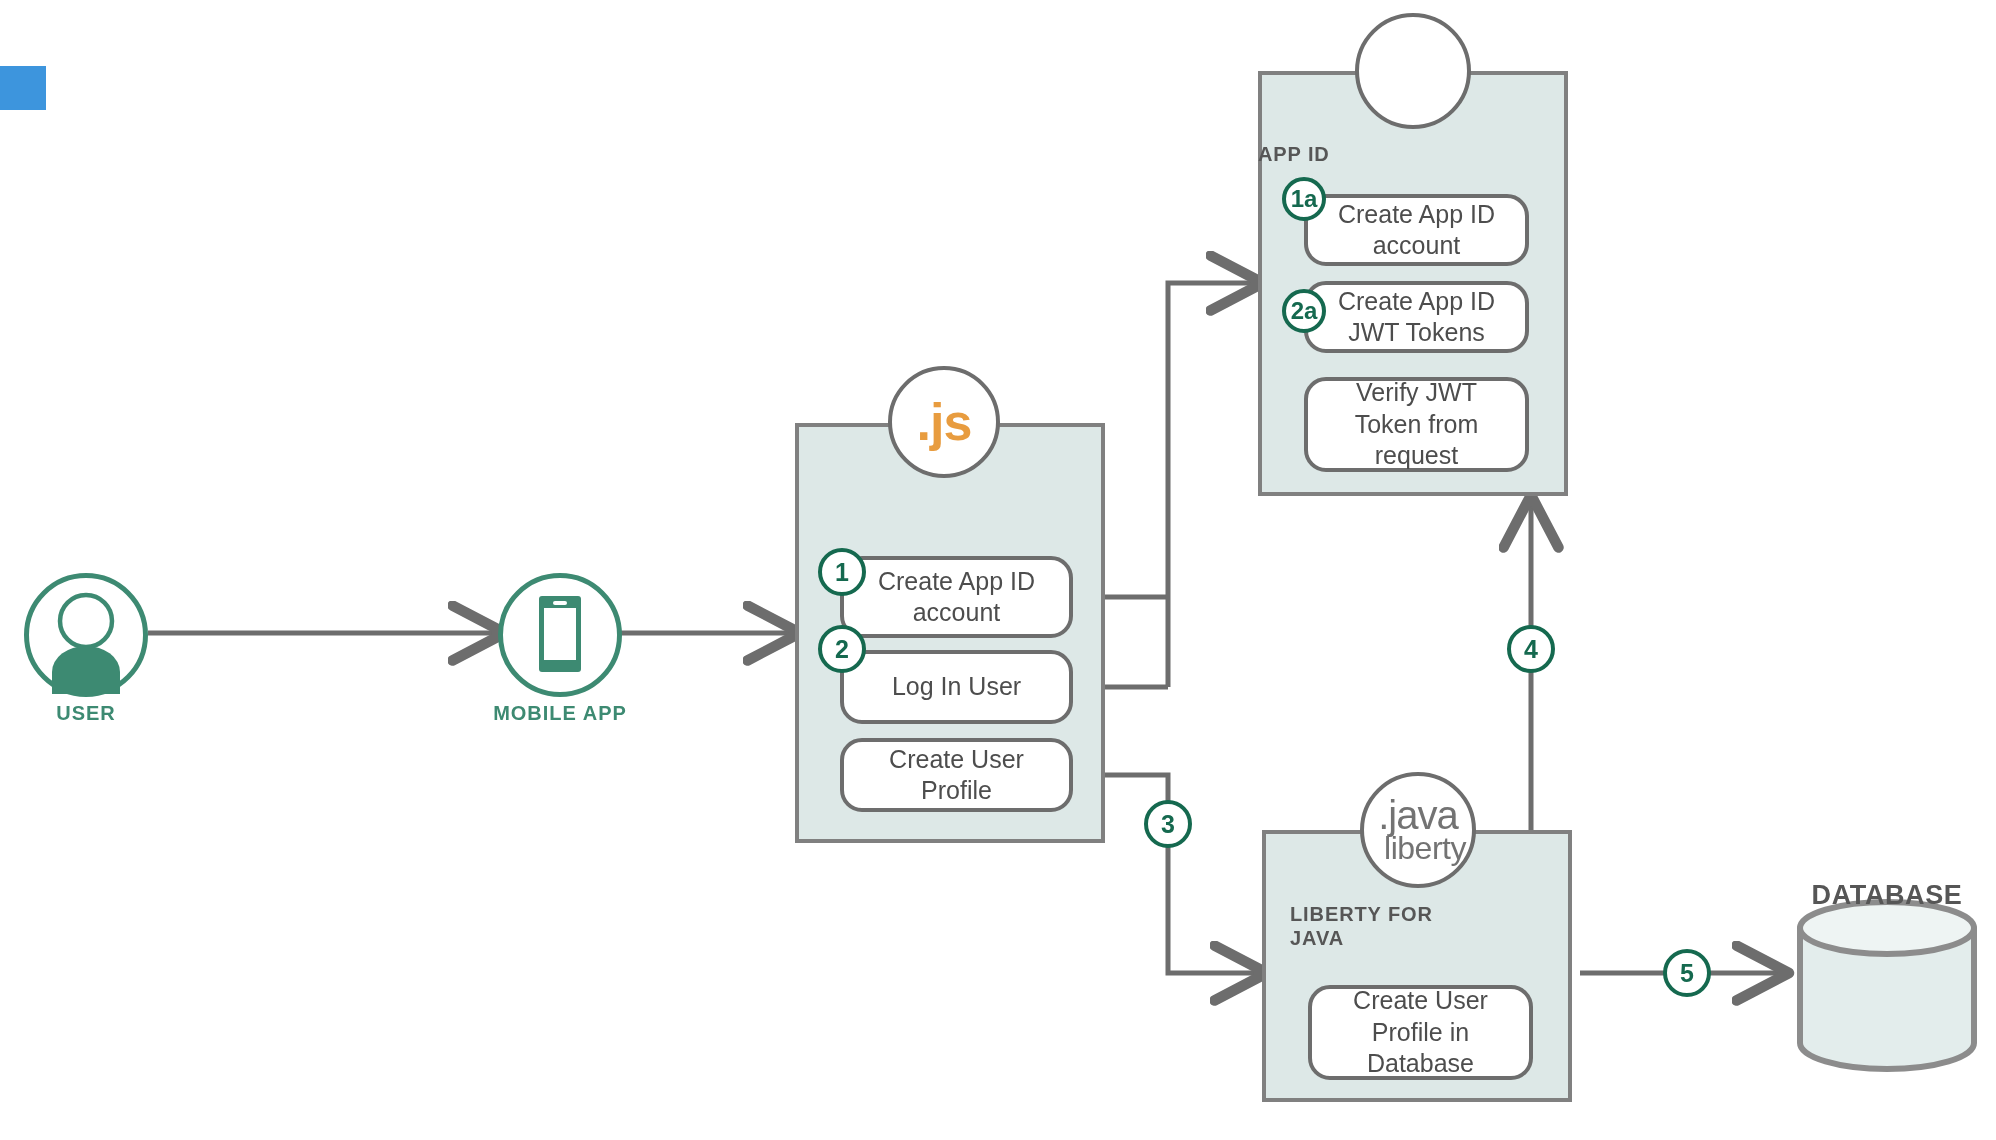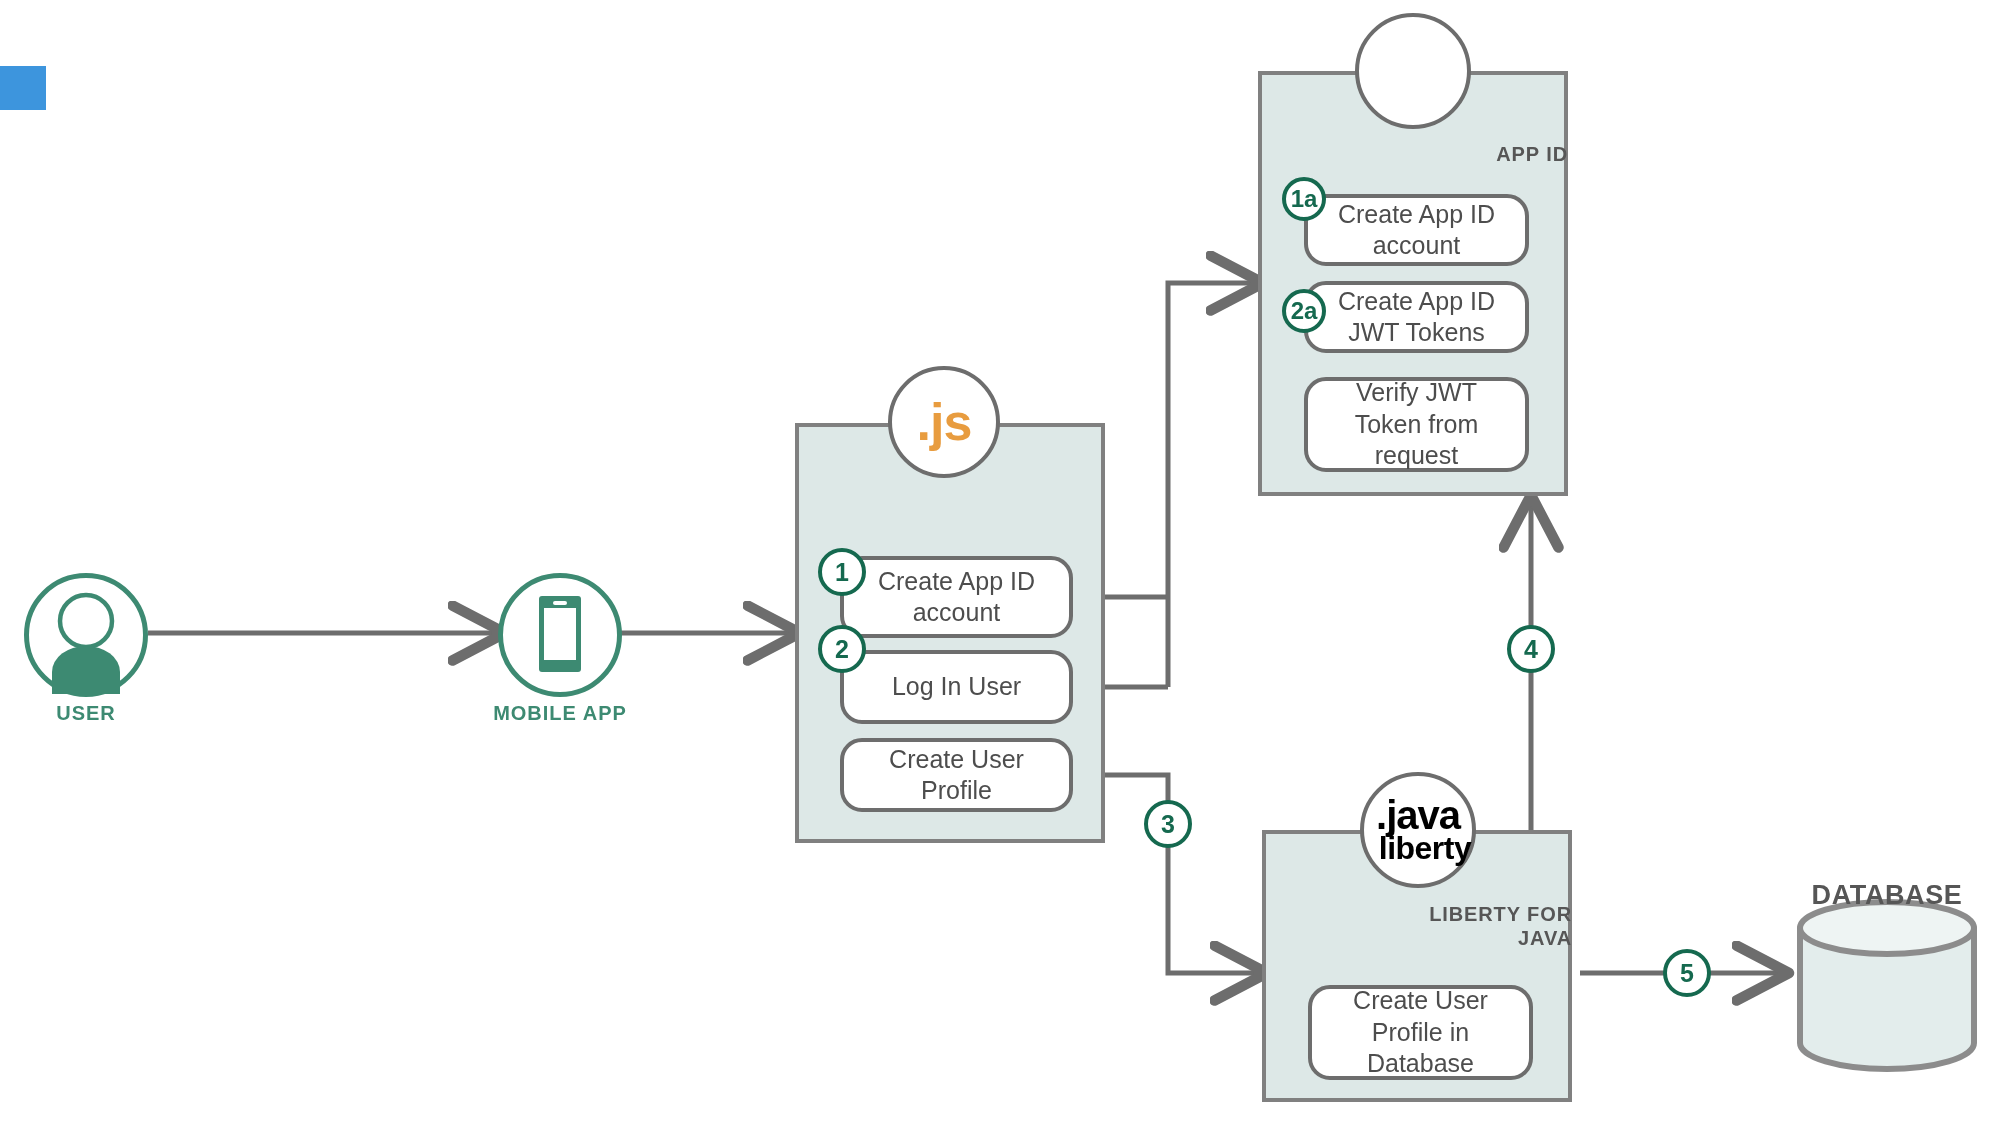--- a/index.html
+++ b/index.html
@@ -31,21 +31,21 @@
   
   .panel {
     position: absolute;
     background: #dde8e7;
     border: 4px solid #808080;
     box-sizing: border-box;
   }
   .panel-title {
     position: absolute;
     width: 100%;
-    text-align: right;
+    text-align: left;
     font-weight: bold;
     font-size: 20px;
     letter-spacing: 0.9px;
     color: #565656;
     line-height: 1.18;
   }
 
   
   .action-box {
     position: absolute;
@@ -113,22 +113,22 @@
   .logo-js {
     font-size: 52px;
     font-weight: bold;
     color: #e89c3f;
     letter-spacing: -1px;
     line-height: 1;
   }
   .logo-java {
     line-height: 0.88;
     text-align: center;
-    color: #000000;
-    font-weight: bold;
+    color: #737373;
+    font-weight: normal;
   }
   .logo-java .l1 { font-size: 40px; letter-spacing: -1px; display:block; }
   .logo-java .l2 { font-size: 32px; letter-spacing: -0.5px; display:block; margin-left: 14px; }
 
   
   .db-label {
     position: absolute;
     width: 300px;
     text-align: center;
     font-weight: bold;
@@ -239,21 +239,21 @@
     <span>Verify JWT<br>Token from<br>request</span>
   </div>
 
   <div class="panel" style="left:1262px; top:830px; width:310px; height:272px;"></div>
   <div class="logo-circle" style="left:1360px; top:772px; width:116px; height:116px;">
     <span class="logo-java">
       <span class="l1">.java</span>
       <span class="l2">liberty</span>
     </span>
   </div>
-  <div class="panel-title" style="left:1262px; top:903px; width:310px;">
+  <div class="panel-title" style="left:1262px; top:903px; width:310px;padding-left:28px;">
     <span>LIBERTY FOR</span><br>
     <span>JAVA</span>
   </div>
 
   <div class="action-box" style="left:1308px; top:985px; width:225px; height:95px;">
     <span>Create User<br>Profile in<br>Database</span>
   </div>
 
   <div class="badge lg" style="left:1144px; top:800px;">3</div>
   <div class="badge lg" style="left:1507px; top:625px;">4</div>

